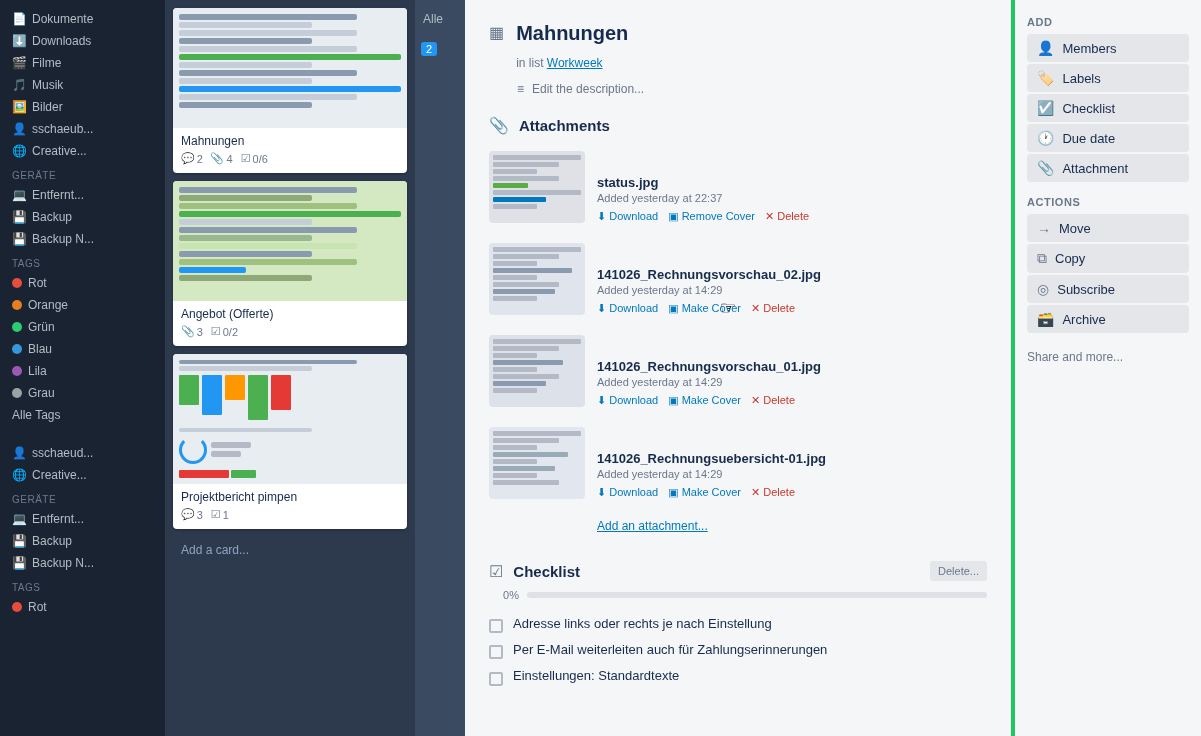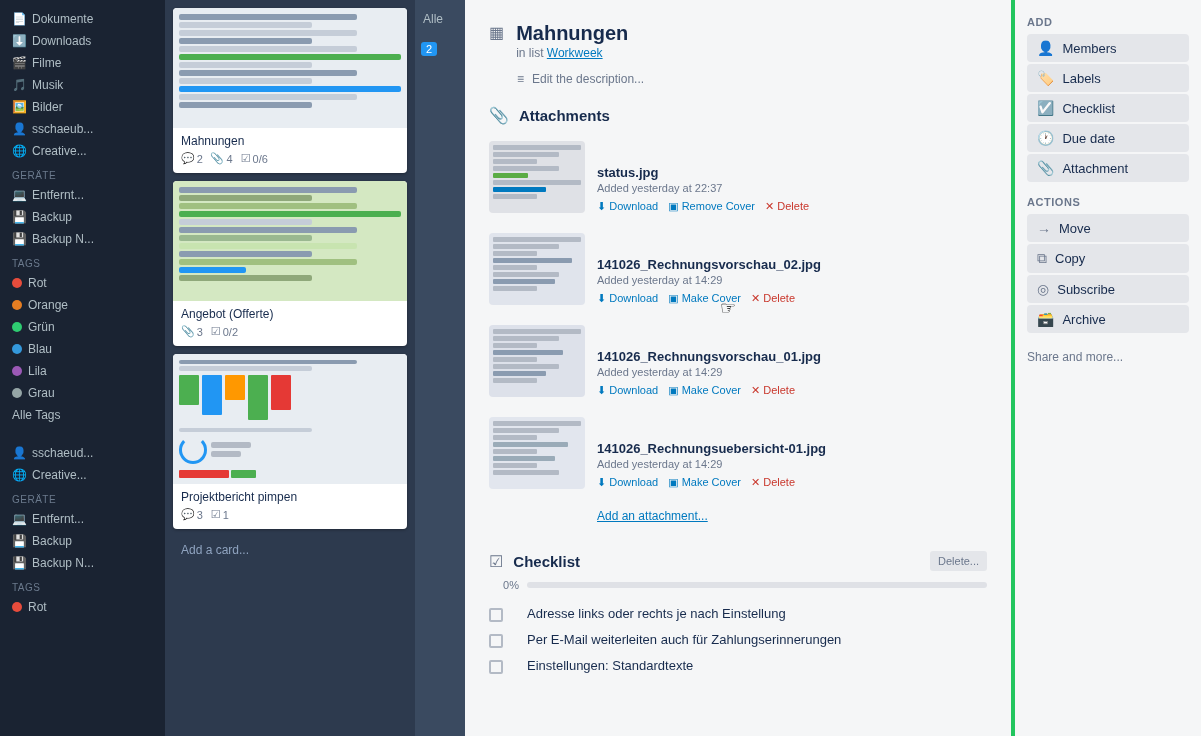--- a/index.html
+++ b/index.html
@@ -158,21 +158,21 @@
     }
     .card-detail-title {
       font-size: 20px;
       font-weight: 600;
       color: #172b4d;
       line-height: 1.3;
     }
     .card-detail-list {
       font-size: 12px;
       color: #6b778c;
-      margin-top: 0;
+      margin-top: 10px;
     }
     .card-detail-list a { color: #0079bf; text-decoration: underline; cursor: pointer; }
     .description-hint {
       display: flex;
       align-items: center;
       gap: 8px;
       font-size: 12px;
       color: #6b778c;
       margin-bottom: 20px;
       padding-left: 28px;
@@ -296,22 +296,22 @@
       background: #dfe1e6;
       border-radius: 3px;
     }
     .progress-bar-fill {
       height: 100%;
       background: #5aac44;
       border-radius: 3px;
     }
     .checklist-item {
       display: flex;
-      align-items: center;
-      gap: 24px;
+      align-items: flex-end;
+      gap: 10px;
       padding: 4px 0;
     }
     .checklist-checkbox {
       width: 14px;
       height: 14px;
       border: 2px solid #b3bac5;
       border-radius: 2px;
       flex-shrink: 0;
       margin-top: 1px;
       cursor: pointer;

